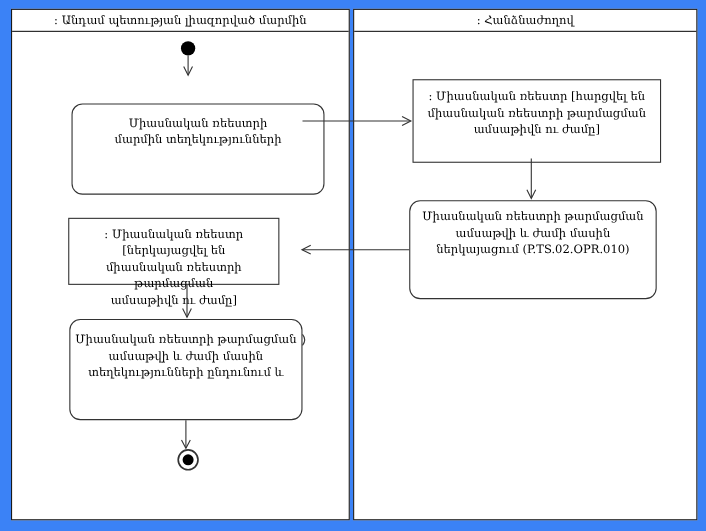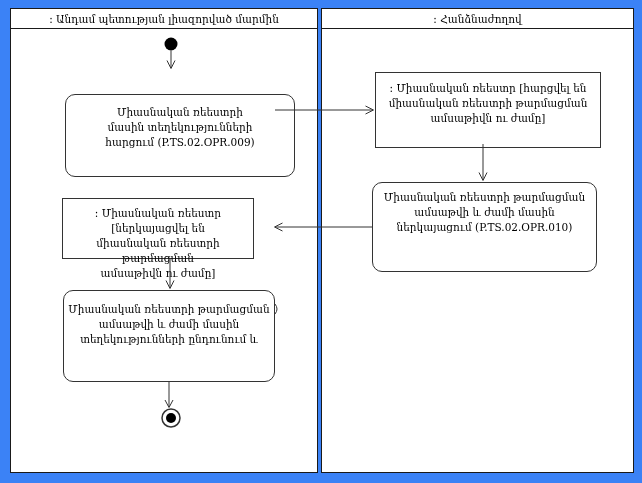--- a/index.html
+++ b/index.html
@@ -58,22 +58,21 @@
     </div>
   </div>
   <div class="lane lane-right">
     <div class="lane-header">
       <span>: Հանձնաժողով</span>
     </div>
   </div>
 
   <div class="node action n-a">
     <span>Միասնական ռեեստրի</span>
-    <span>մասին տեղեկությունների</span>
-    <span>հարցում (P.TS.02.OPR.009)</span>
+    <span>մարմին տեղեկությունների</span>
   </div>
 
   <div class="node obj n-b">
     <span>: Միասնական ռեեստր [հարցվել են</span>
     <span>միասնական ռեեստրի թարմացման</span>
     <span>ամսաթիվն ու ժամը]</span>
   </div>
 
   <div class="node action n-c">
     <span>Միասնական ռեեստրի թարմացման</span>

